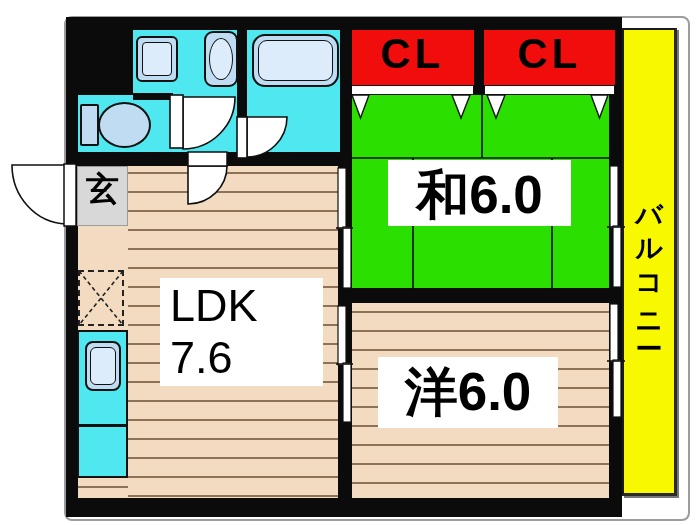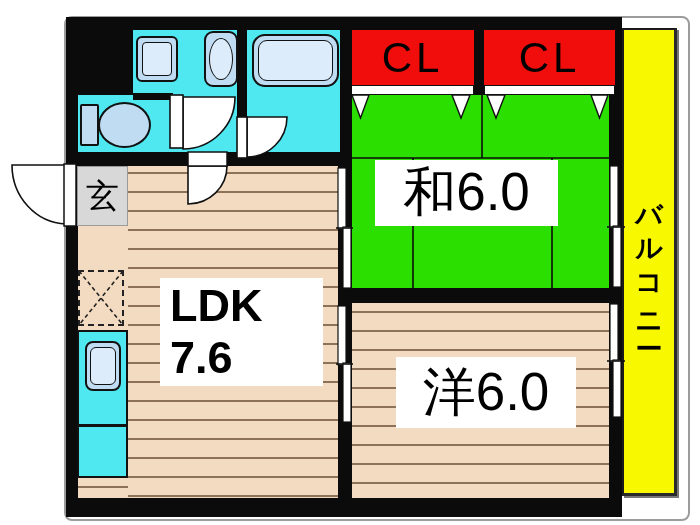--- a/index.html
+++ b/index.html
@@ -6,22 +6,22 @@
   #stage{position:relative;width:700px;height:525px;background:#ffffff;overflow:hidden;
          font-family:"Liberation Sans","DejaVu Sans",sans-serif;}
   .abs{position:absolute;box-sizing:border-box;}
   .wall{background:#0b0b0b;}
   .water{background:#4fe8f0;}
   .tan{background:#f3dbc1;}
   .stripesA{background:repeating-linear-gradient(180deg, rgba(0,0,0,0) 0 6px, #8d7258 6px 8px, rgba(0,0,0,0) 8px 19px);}
   .stripesB{background:repeating-linear-gradient(180deg, rgba(0,0,0,0) 0 8px, #8d7258 8px 10px, rgba(0,0,0,0) 10px 19px);}
   .fixture{background:#bfdcf2;border:2px solid #111;}
   .fixture-inner{background:#dcecfa;border:1.5px solid #111;}
-  .label-box{background:#ffffff;display:flex;align-items:center;justify-content:center;
-             color:#000;font-weight:400;}
+  .label-box{background:#ffffff;display:flex;align-items:flex-start;justify-content:center;
+             color:#000;font-weight:700;}
   svg{position:absolute;left:0;top:0;pointer-events:none;}
 </style>
 </head>
 <body>
 
 <div id="stage">
 
   <div class="abs" style="left:64px;top:16px;width:626px;height:505px;border:2px solid #9c9c9c;border-radius:8px;"></div>
 
   <div class="abs water" style="left:133px;top:30px;width:104px;height:122px;"></div>
@@ -142,26 +142,26 @@
       <line x1="607" y1="227" x2="625" y2="227" stroke-width="1.6"></line>
     </g>
 
     <g fill="#ffffff" stroke="#111" stroke-width="1.2">
       <rect x="610" y="304" width="8" height="58"></rect>
       <rect x="613" y="360" width="8" height="57"></rect>
       <line x1="607" y1="361" x2="625" y2="361" stroke-width="1.6"></line>
     </g>
   </svg>
 
-  <div class="abs label-box" style="left:375px;top:160px;width:183px;height:66px;font-size:53px;">
+  <div class="abs label-box" style="left:388px;top:160px;width:183px;height:66px;font-size:53px;">
     <span>和6.0</span>
   </div>
 
-  <div class="abs label-box" style="left:396px;top:357px;width:180px;height:71px;font-size:53px;">
+  <div class="abs label-box" style="left:378px;top:357px;width:180px;height:71px;font-size:53px;">
     <span>洋6.0</span>
   </div>
 
-  <div class="abs" style="left:160px;top:278px;width:163px;height:108px;background:#fff;color:#000;font-weight:700;font-size:45px;line-height:52px;padding:2px 0 0 10px;box-sizing:border-box;">
+  <div class="abs" style="left:160px;top:278px;width:163px;height:108px;background:#fff;color:#000;font-weight:400;font-size:45px;line-height:52px;padding:2px 0 0 10px;box-sizing:border-box;">
     <div>LDK</div>
     <div>7.6</div>
   </div>
 
 </div>
 
 </body></html>

